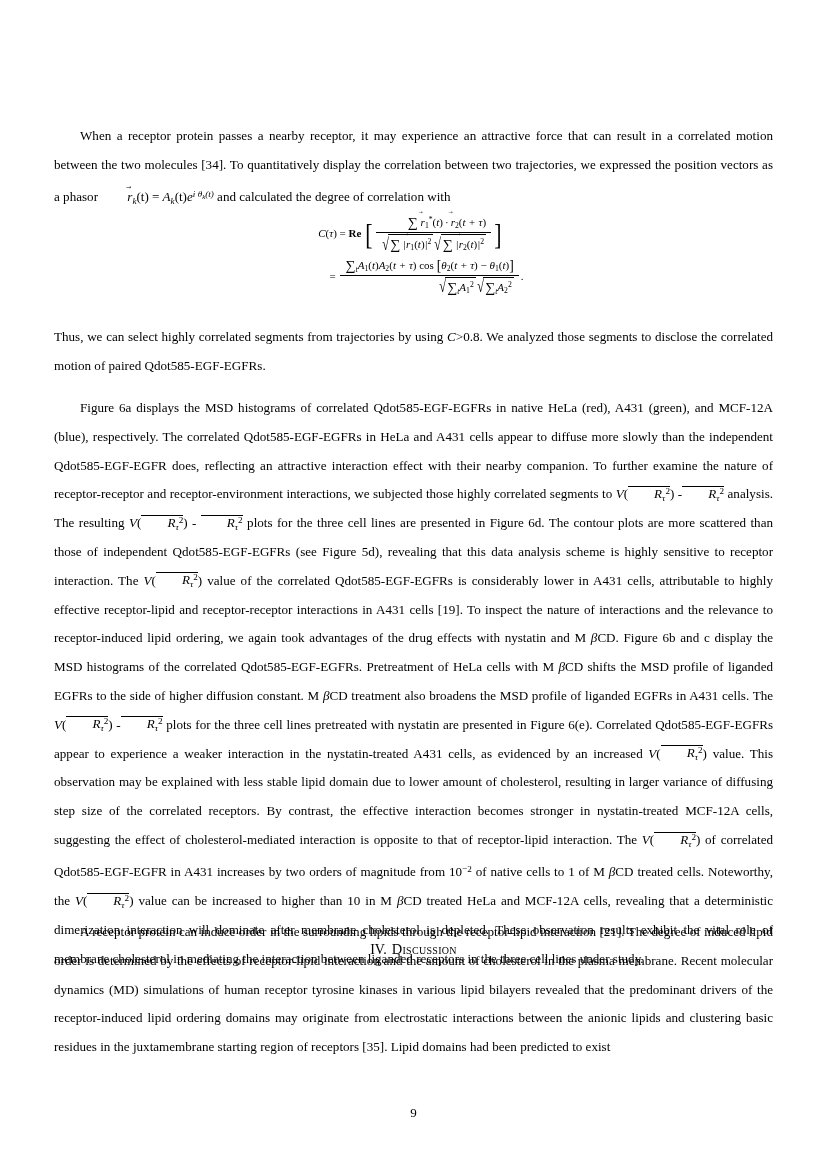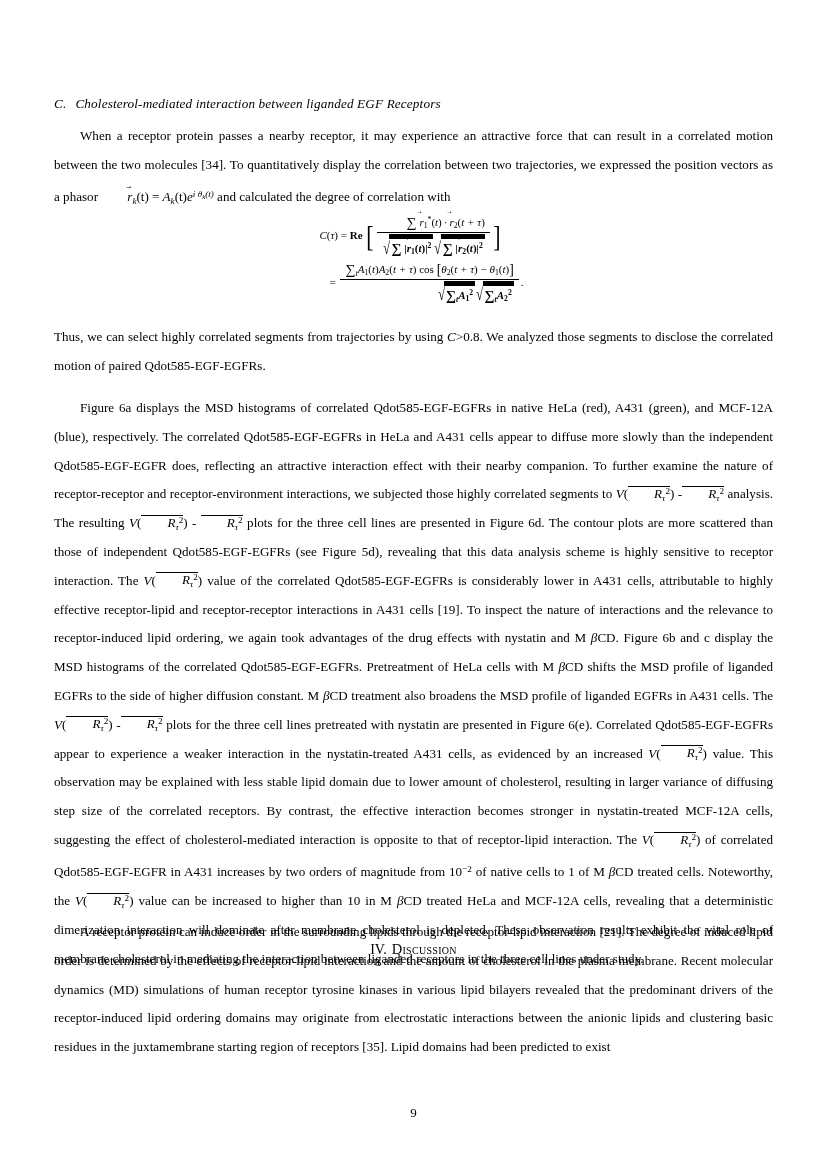--- a/index.html
+++ b/index.html
@@ -157,23 +157,22 @@
   .sqrt > .radical {
     display: inline-block;
     font-size: 1.55em;
     font-style: normal;
     vertical-align: -0.12em;
     transform: scaleX(0.72);
     margin-right: -2px;
   }
   .sqrt > .radicand {
     display: inline-block;
-    border-top: 5px solid #000000;
+    border-top: 1px solid #000000;
     padding: 1px 2px 0 2px;
-    font-weight: bold;
   }
   .bigsum {
     font-style: normal;
     font-size: 1.28em;
     vertical-align: -0.1em;
   }
   .eqdot {
     font-style: normal;
     margin: 0 2px;
   }
@@ -186,23 +185,20 @@
     top: 1105px;
     text-align: center;
     font-size: 13px;
   }
 </style>
 </head>
 <body>
 
 <div class="page">
 
-  <div class="subsection-heading">
-    <span class="sec-letter">C.</span><span>Cholesterol-mediated interaction between liganded EGF Receptors</span>
-  </div>
 
   <div class="body-block" style="top:122px;">
     <p class="para indent"><span>When a receptor protein passes a nearby receptor, it may experience an attractive force that can result in a correlated motion between the two molecules [34]. To quantitatively display the correlation between two trajectories, we expressed the position vectors as a phasor </span><span class="math"><span class="vec"><span class="arrow">⃗</span><span>r</span></span><span class="sub">k</span><span class="mathup">(t)</span> <span class="mathup">=</span> <span>A</span><span class="sub">k</span><span class="mathup">(t)</span><span>e</span><span class="sup" style="font-style:italic;"><span>i</span> <span>θ</span><span style="font-size:0.75em;vertical-align:-0.25em;">k</span><span>(t)</span></span></span><span> and calculated the degree of correlation with</span></p>
   </div>
 
   <div class="equation" style="top:214px;">
     <span class="eqline eqline1">
       <span class="math">C</span><span class="mathup">(</span><span class="math">τ</span><span class="mathup">)</span>
       <span class="mathup">=</span>
       <span class="mathup" style="font-weight:bold;">Re</span>

